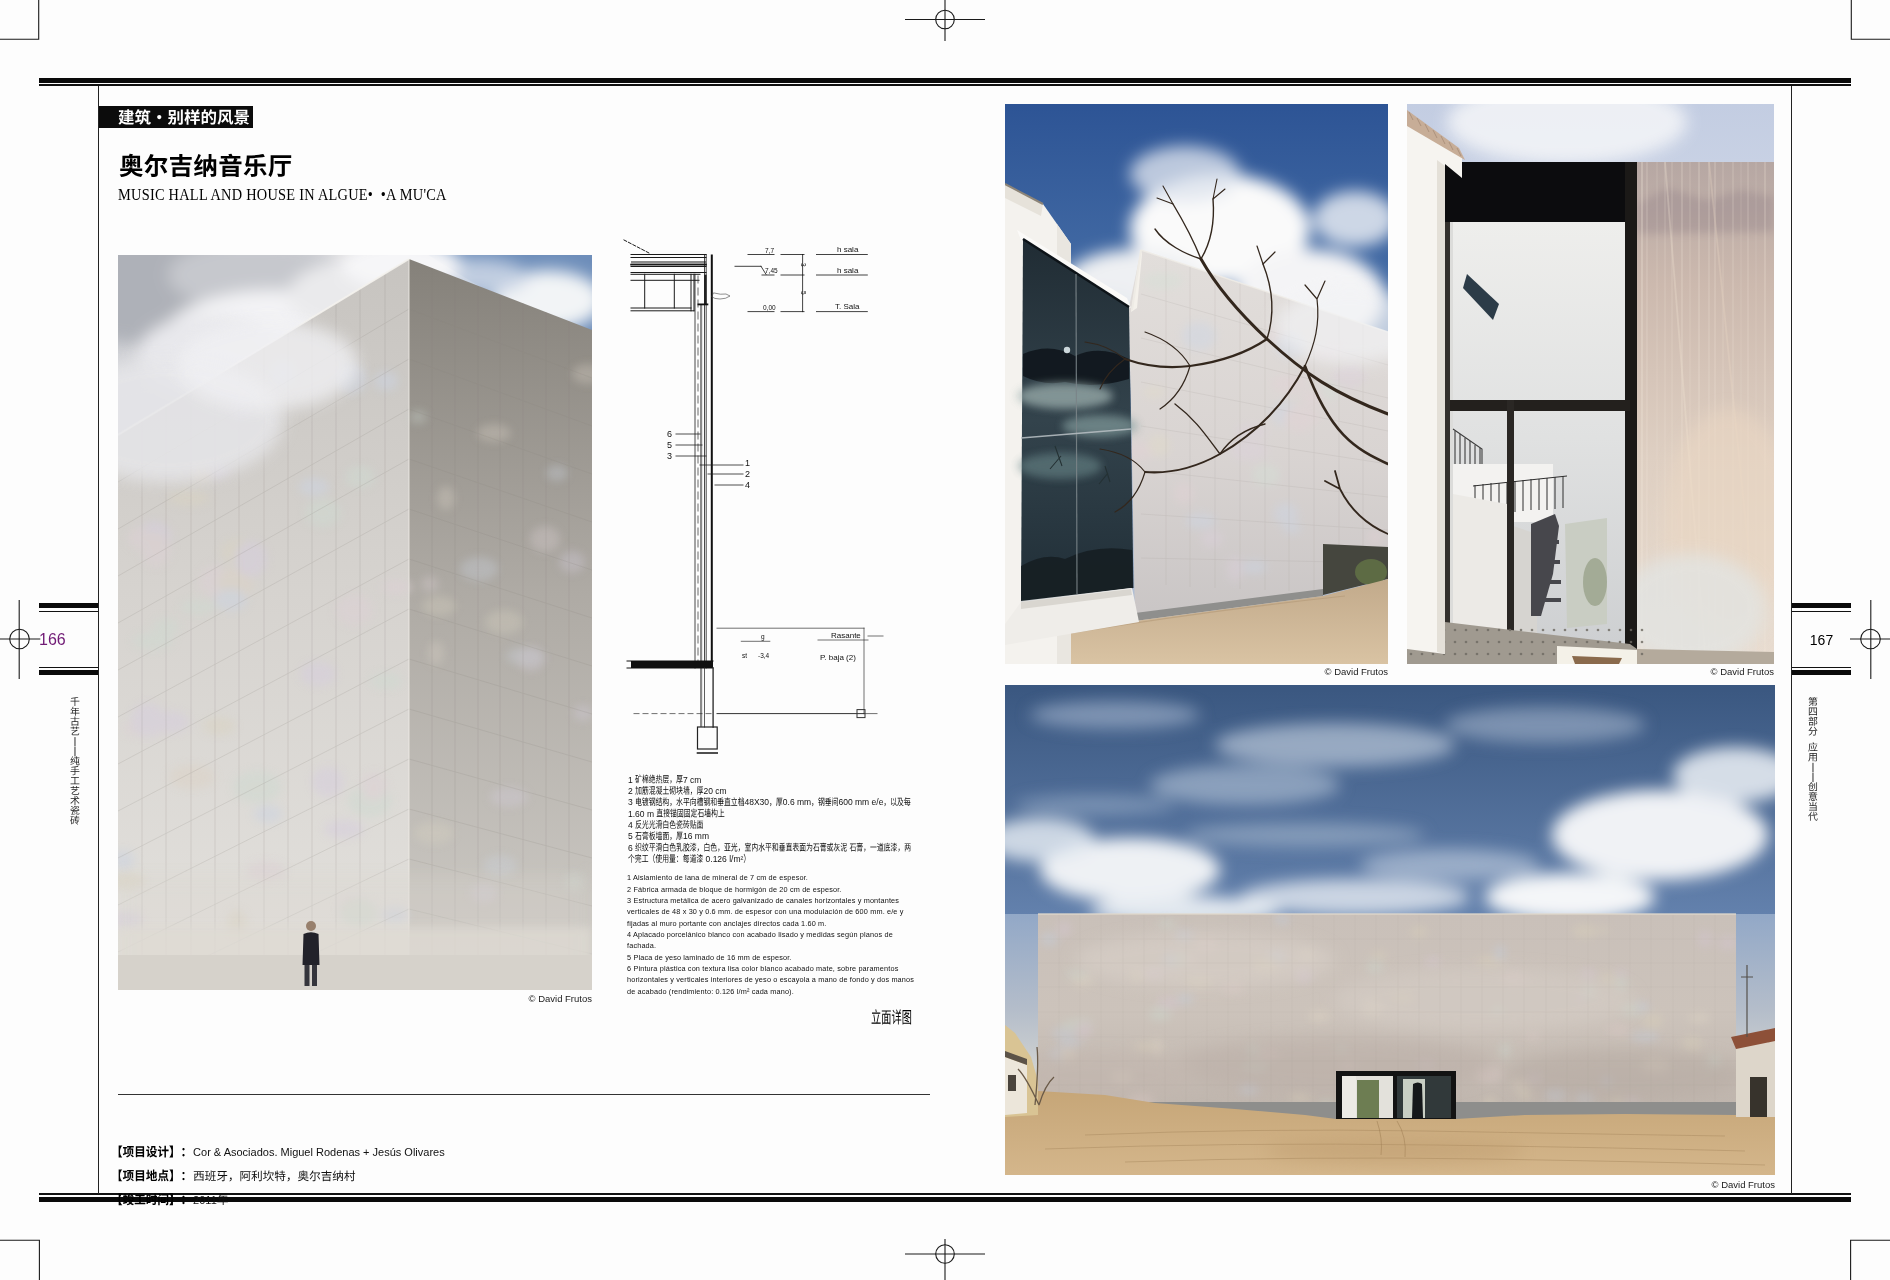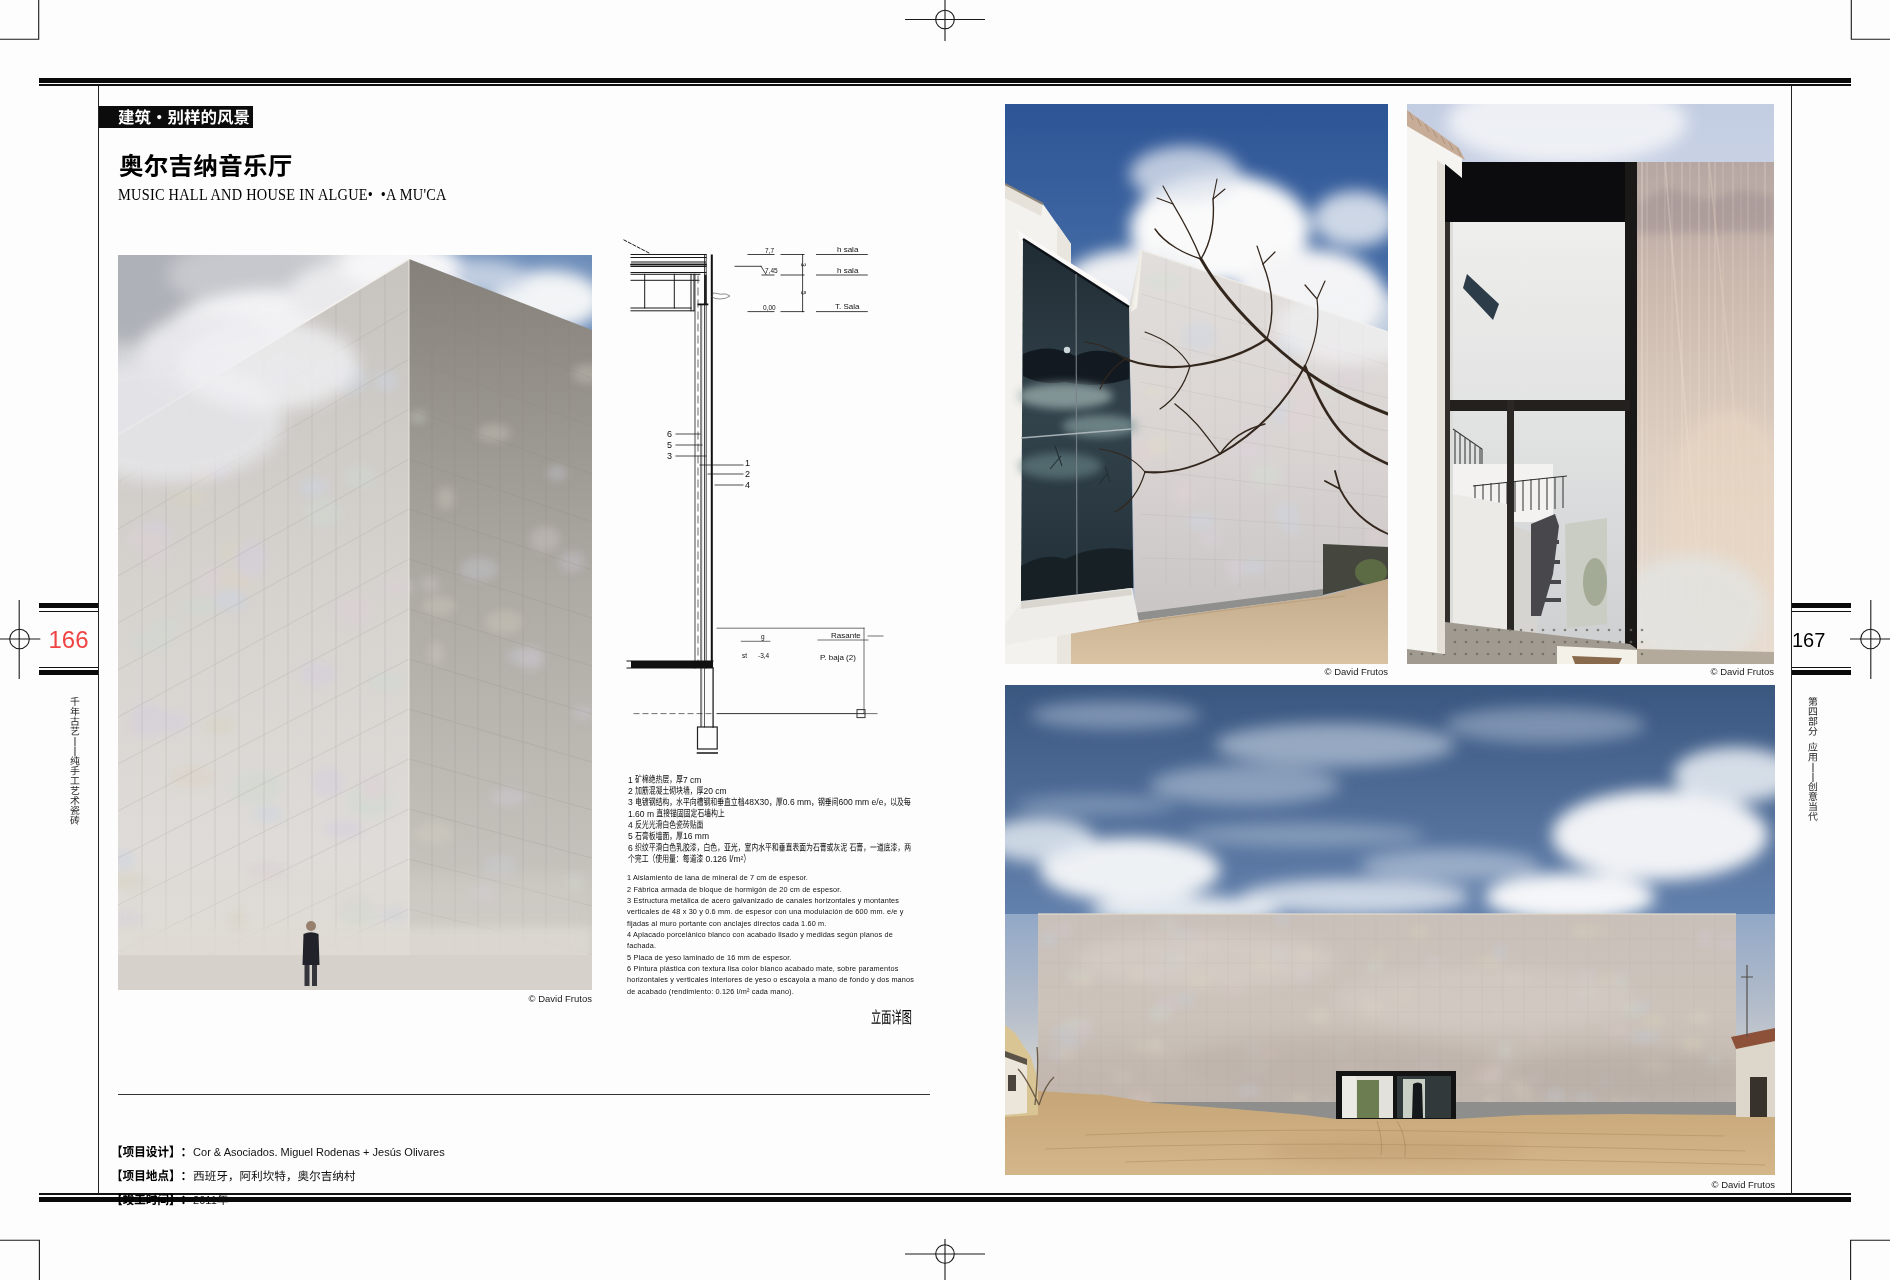--- a/index.html
+++ b/index.html
@@ -646,26 +646,26 @@
           <use href="#gb62" transform="translate(58.0 60.1) scale(0.01159 -0.01260)" fill="#000"></use>
           <use href="#gb63" transform="translate(69.6 60.1) scale(0.01159 -0.01260)" fill="#000"></use>
           <text x="82.1" y="60.1" font-family="Liberation Sans" font-size="11px" fill="#111" xml:space="preserve">2011</text>
           <use href="#gr76" transform="translate(105.8 60.1) scale(0.01160 -0.01160)" fill="#111"></use>
         </g>
       </svg></div>
     <div class="abs" style="left:39.4px;top:603px;width:59px;height:5px;background:#0a0a0a"></div>
     <div class="abs" style="left:39.4px;top:610.7px;width:59px;height:1.6px;background:#111"></div>
     <div class="abs" style="left:39.4px;top:666.7px;width:59px;height:1.6px;background:#111"></div>
     <div class="abs" style="left:39.4px;top:670.3px;width:59px;height:5px;background:#0a0a0a"></div>
-    <div class="abs" style="left:39px;top:630.5px;width:59px;text-align:center;font-size:24px;line-height:18px;color:#ef4444">166</div>
+    <div class="abs" style="left:39px;top:630.5px;width:59px;text-align:left;font-size:16px;line-height:18px;color:#701a75">166</div>
     <div class="abs" style="left:1792px;top:603px;width:59px;height:5px;background:#0a0a0a"></div>
     <div class="abs" style="left:1792px;top:610.7px;width:59px;height:1.6px;background:#111"></div>
     <div class="abs" style="left:1792px;top:666.7px;width:59px;height:1.6px;background:#111"></div>
     <div class="abs" style="left:1792px;top:670.3px;width:59px;height:5px;background:#0a0a0a"></div>
-    <div class="abs" style="left:1792px;top:630.5px;width:59px;text-align:left;font-size:20px;line-height:18px;color:#000">167</div>
+    <div class="abs" style="left:1792px;top:630.5px;width:59px;text-align:center;font-size:14px;line-height:18px;color:#000">167</div>
     <div class="abs" style="left:66.5px;top:697px"><svg width="16" height="132">
         <use href="#gr77" transform="translate(3.0 8.1) scale(0.00990 -0.00990)" fill="#222"></use>
         <use href="#gr76" transform="translate(3.0 18.0) scale(0.00990 -0.00990)" fill="#222"></use>
         <use href="#gr78" transform="translate(3.0 27.9) scale(0.00990 -0.00990)" fill="#222"></use>
         <use href="#gr79" transform="translate(3.0 37.8) scale(0.00990 -0.00990)" fill="#222"></use>
         <rect x="7.5" y="40.1" width="0.95" height="9.4" fill="#222"></rect>
         <rect x="7.5" y="50.0" width="0.95" height="9.4" fill="#222"></rect>
         <use href="#gr7b" transform="translate(3.0 67.5) scale(0.00990 -0.00990)" fill="#222"></use>
         <use href="#gr7c" transform="translate(3.0 77.4) scale(0.00990 -0.00990)" fill="#222"></use>
         <use href="#gr54" transform="translate(3.0 87.3) scale(0.00990 -0.00990)" fill="#222"></use>

